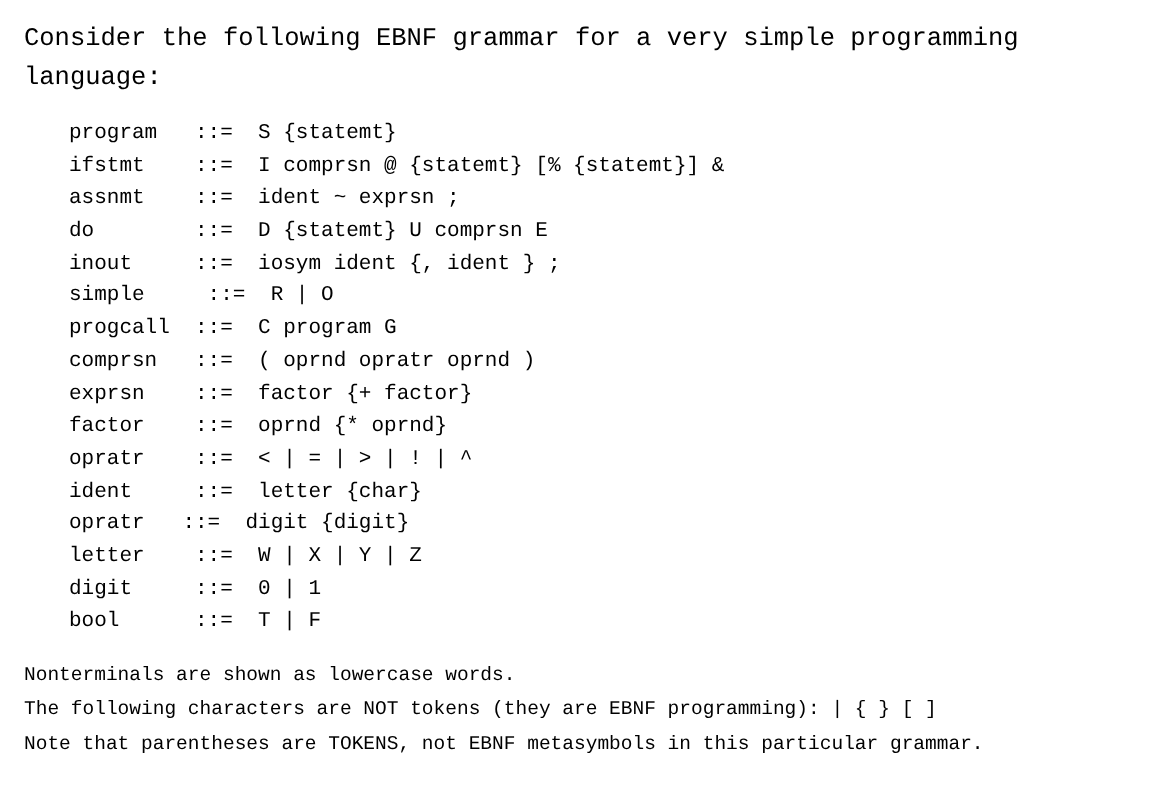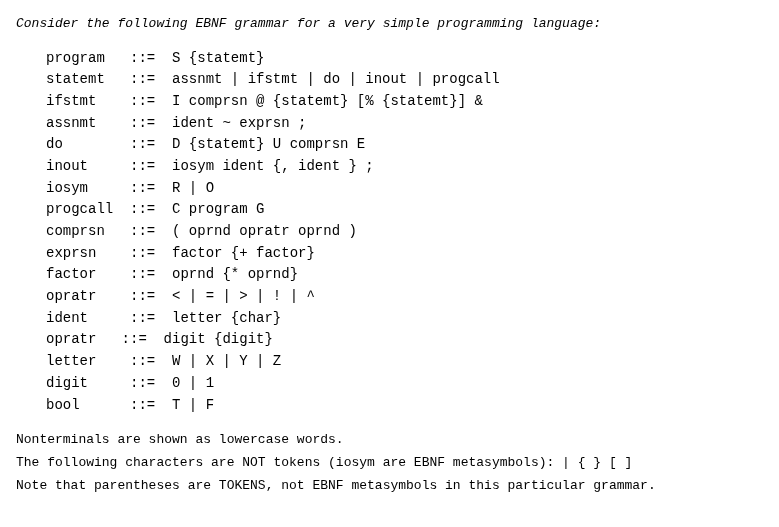--- a/index.html
+++ b/index.html
@@ -12,23 +12,22 @@
       font-family: 'Courier New', Courier, monospace;
       font-size: 13px;
       color: #000000;
       padding: 14px 16px;
       width: 779px;
       min-height: 527px;
     }
     .intro-text {
       margin-bottom: 14px;
       font-family: 'Courier New', Courier, monospace;
-      font-size: 13px;
+      font-size: 17px;
       line-height: 1.5;
-      font-style: italic;
     }
     .grammar-block {
       margin-left: 30px;
       margin-bottom: 14px;
     }
     .grammar-line {
       line-height: 1.55;
       white-space: pre;
       font-family: 'Courier New', Courier, monospace;
       font-size: 14px;
@@ -42,35 +41,34 @@
       margin-bottom: 2px;
     }
   </style>
 </head>
 <body>
 
 <p class="intro-text">Consider the following EBNF grammar for a very simple programming language:</p>
 
 <div class="grammar-block">
 <div class="grammar-line">program   ::=  S {statemt}</div>
-    <div class="grammar-line">statemt   ::=  assnmt | ifstmt | do | inout | progcall</div>
     <div class="grammar-line">ifstmt    ::=  I comprsn @ {statemt} [% {statemt}] &amp;</div>
     <div class="grammar-line">assnmt    ::=  ident ~ exprsn ;</div>
     <div class="grammar-line">do        ::=  D {statemt} U comprsn E</div>
     <div class="grammar-line">inout     ::=  iosym ident {, ident } ;</div>
-    <div class="grammar-line">iosym     ::=  R | O</div>
+    <div class="grammar-line">simple     ::=  R | O</div>
     <div class="grammar-line">progcall  ::=  C program G</div>
     <div class="grammar-line">comprsn   ::=  ( oprnd opratr oprnd )</div>
     <div class="grammar-line">exprsn    ::=  factor {+ factor}</div>
     <div class="grammar-line">factor    ::=  oprnd {* oprnd}</div>
     <div class="grammar-line">opratr    ::=  &lt; | = | &gt; | ! | ^</div>
     <div class="grammar-line">ident     ::=  letter {char}</div>
     <div class="grammar-line">opratr   ::=  digit {digit}</div>
     <div class="grammar-line">letter    ::=  W | X | Y | Z</div>
     <div class="grammar-line">digit     ::=  0 | 1</div>
     <div class="grammar-line">bool      ::=  T | F</div>
   </div>
 
 <div class="notes-block">
     <p>Nonterminals are shown as lowercase words.</p>
-    <p>The following characters are NOT tokens (iosym are EBNF metasymbols):    | { } [ ]</p>
+    <p>The following characters are NOT tokens (they are EBNF programming):    | { } [ ]</p>
     <p>Note that parentheses are TOKENS, not EBNF metasymbols in this particular grammar.</p>
   </div>
 
 </body></html>

